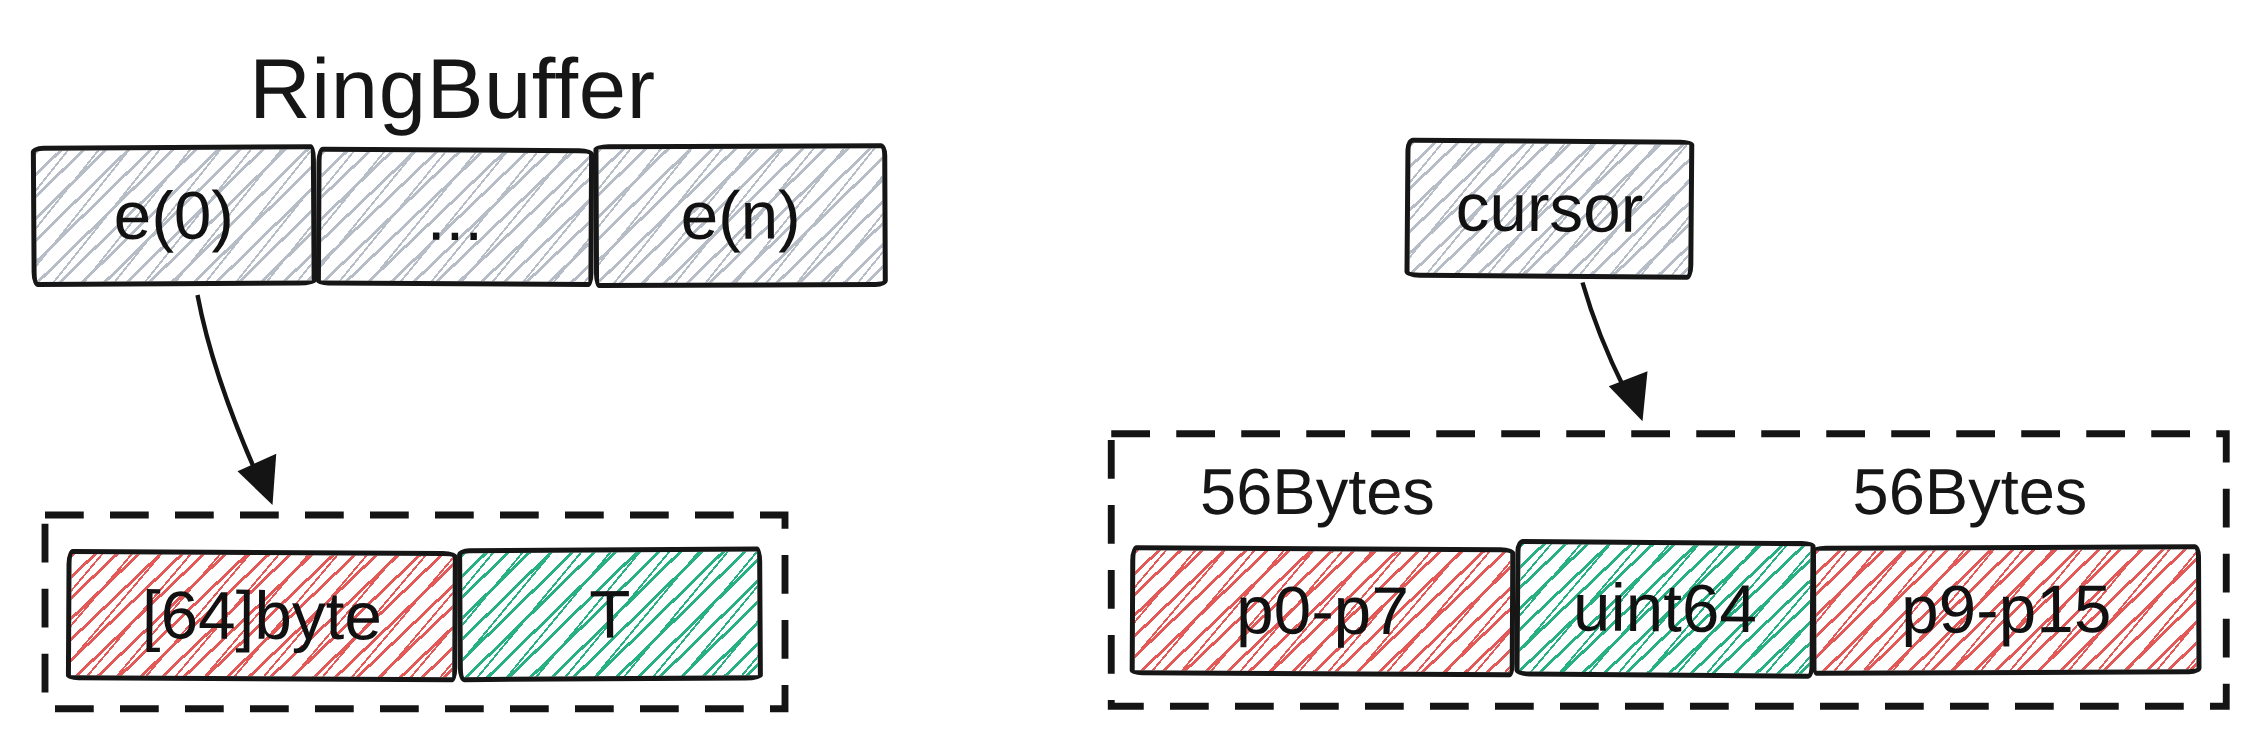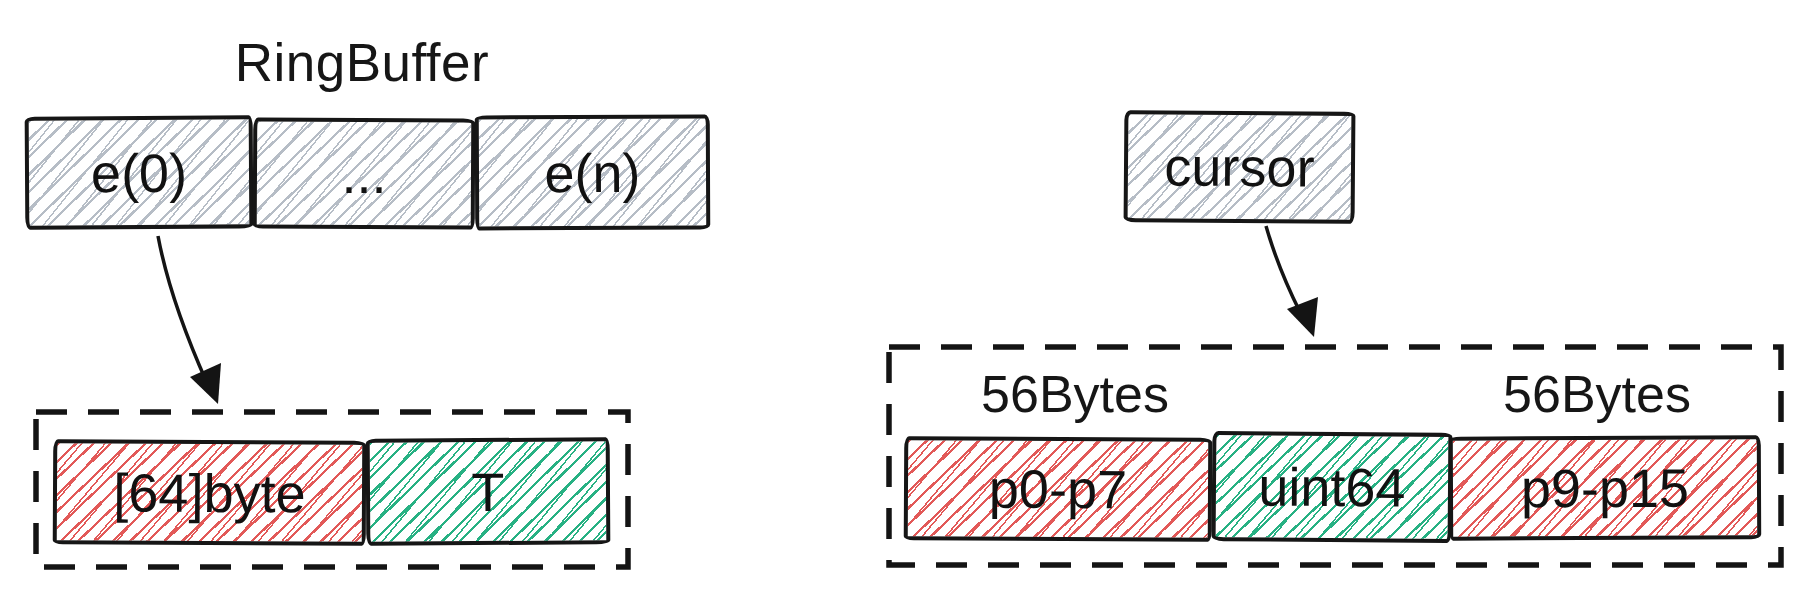--- a/index.html
+++ b/index.html
@@ -22,30 +22,30 @@
     width: 1813px;
     height: 601px;
     pointer-events: none;
   }
   .title {
     position: absolute;
     left: 112px;
     top: 34px;
     width: 500px;
     text-align: center;
-    font-size: 53px;
+    font-size: 68px;
     line-height: 1.1;
     letter-spacing: 0.5px;
     color: #161616;
     white-space: nowrap;
   }
   .annot {
     position: absolute;
     width: 230px;
-    text-align: center;
+    text-align: left;
     font-size: 52px;
     line-height: 1;
     color: #161616;
     white-space: nowrap;
   }
   .cell {
     position: absolute;
     box-sizing: border-box;
     border: 4px solid #161616;
     display: flex;

